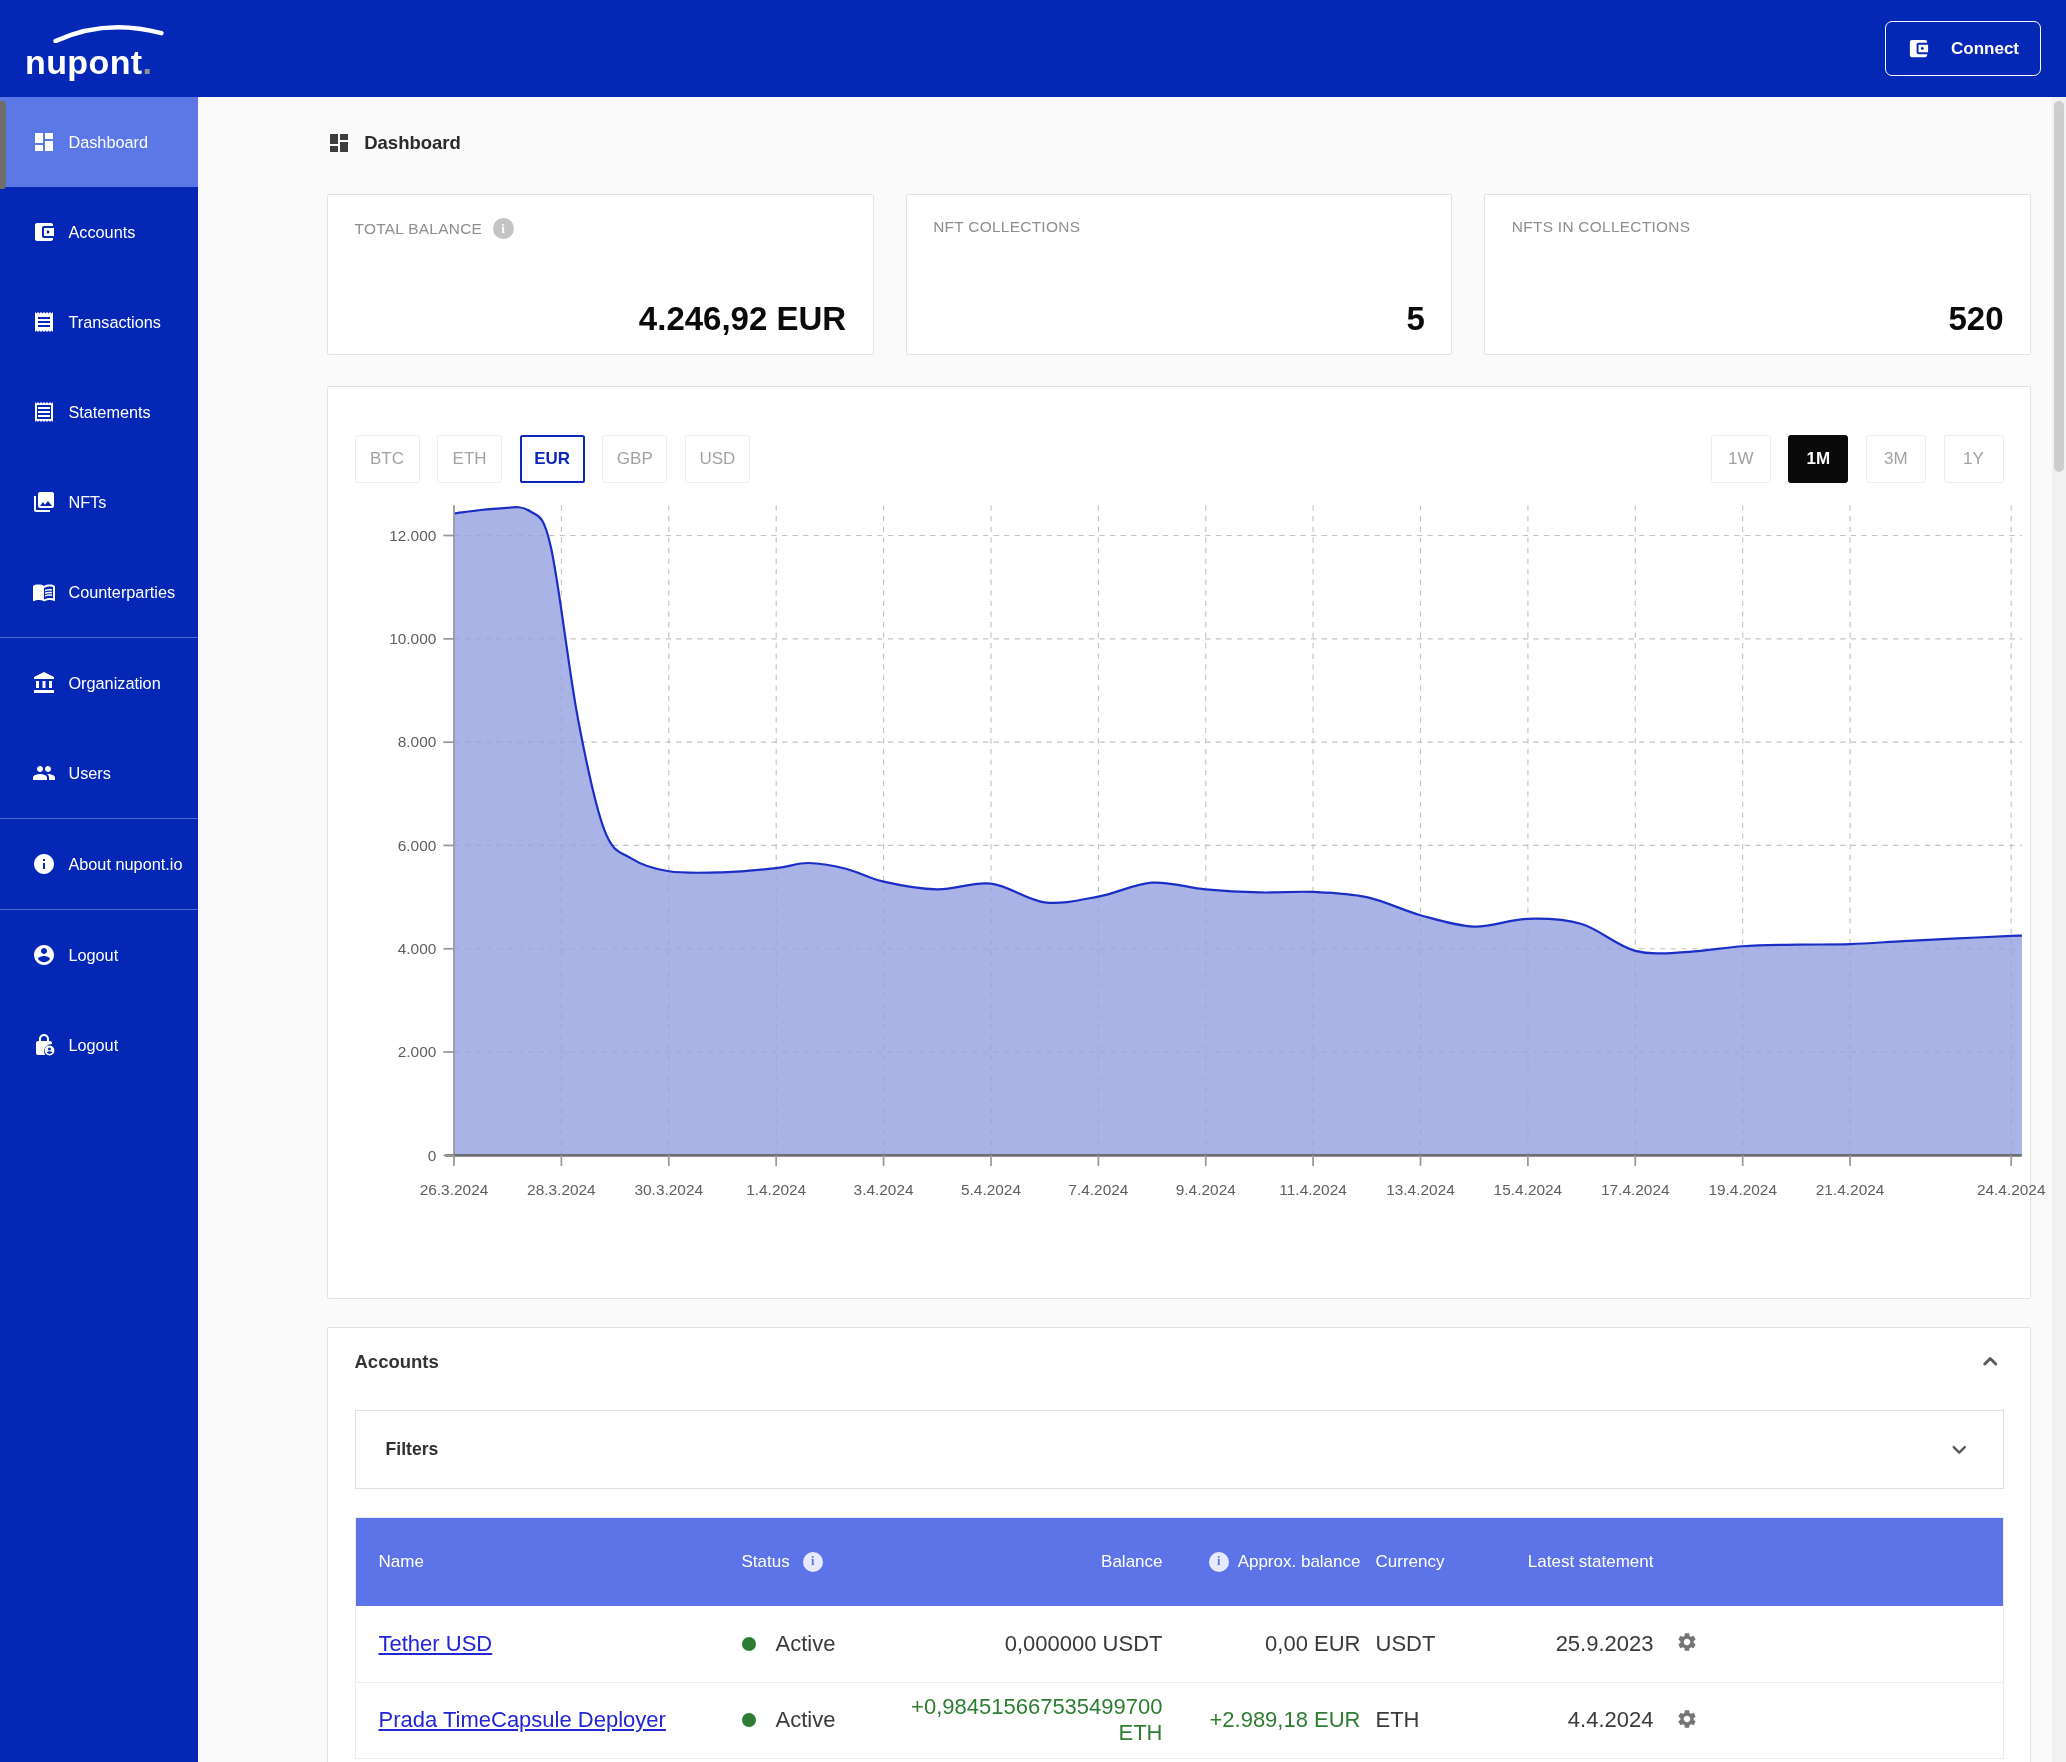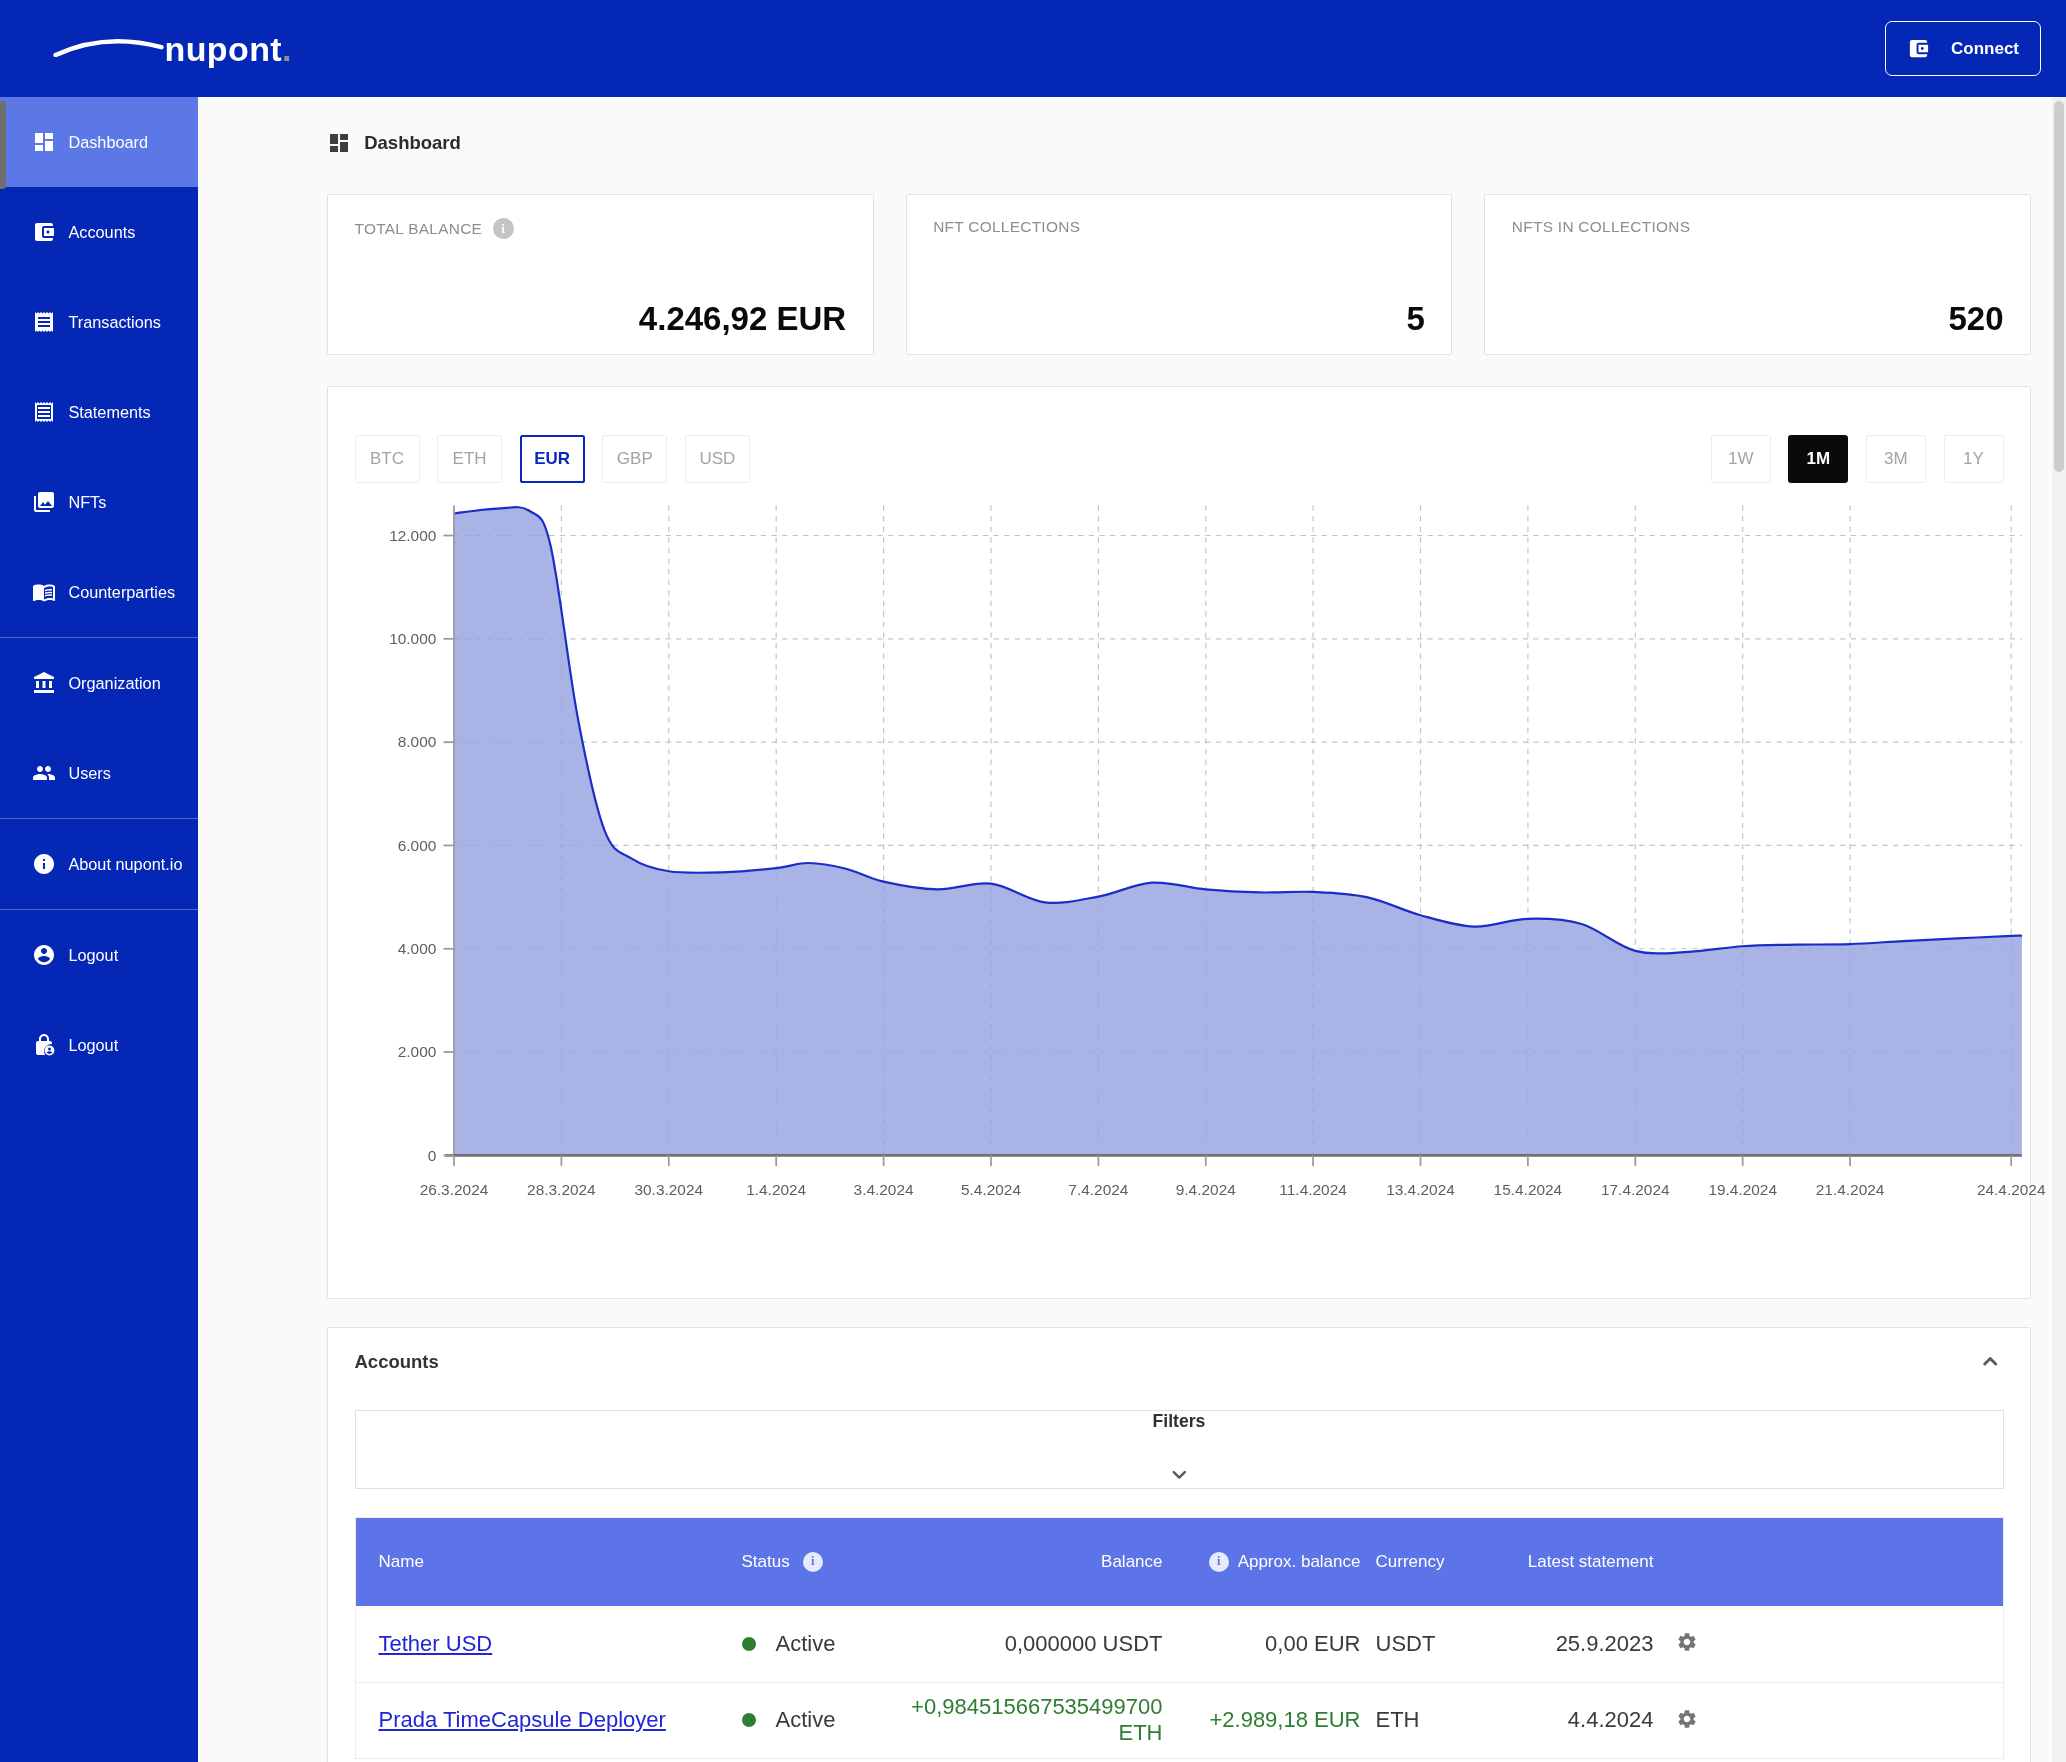--- a/index.html
+++ b/index.html
@@ -11,21 +11,21 @@
   }
   .app { position:relative; width:2066px; height:1763px; overflow:hidden; }
 
   
   .topbar {
     position:absolute; left:0; top:0; width:2066px; height:97px;
     background:#0527b5; z-index:20;
     display:flex; align-items:center; justify-content:space-between;
     padding:0 25px;
   }
-  .logo { display:flex; color:#fff; line-height:1; }
+  .logo { display:flex; flex-direction:column; color:#fff; line-height:1; }
   .logo .arc { margin-left:26.5px; margin-bottom:1.8px; }
   .logo .word { font-size:34px; font-weight:700; letter-spacing:0.4px; }
   .logo .dot { color:#8f8f8f; }
   .connect-btn {
     display:flex; align-items:center; gap:21px;
     height:55px; padding:0 21px;
     background:transparent; border:1.8px solid #ffffff; border-radius:7px;
     color:#fff; font-size:17px; font-weight:700; font-family:inherit; cursor:pointer;
   }
   .connect-btn svg { width:23px; height:23px; }
@@ -94,21 +94,21 @@
 
   .chart-wrap { margin-top:19.4px; }
   .chart-wrap svg { overflow:visible; display:block; }
   .grid { stroke:#c3c3c3; stroke-width:1.3; stroke-dasharray:6 6; fill:none; }
   .tick { font-size:17.5px; fill:#5f5f5f; font-family:"Liberation Sans", sans-serif; }
 
   .accounts-card { margin-top:28px; padding:21px 26.5px 26.5px; height:494px; }
   .filters-bar {
     margin-top:34px; height:79px; border:0.9px solid #e0e0e0;
     display:flex; align-items:center; justify-content:space-between;
-    padding:0 30px 0 30px; cursor:pointer;flex-direction:column;
+    padding:0 30px 0 30px; cursor:pointer;
   }
   .filters-bar .flabel { font-size:17.6px; font-weight:700; color:#2f2f2f; }
   .filters-bar svg { width:26.5px; height:26.5px; color:#5a5a5a; }
 
   .acct-table { margin-top:28px; border:1.8px solid #ececec; }
   .t-head {
     display:flex; align-items:center; height:88px;
     background:#5c74e7; color:#fff; font-size:17px;
   }
   .t-row { display:flex; align-items:center; height:76px; font-size:22px; color:#3a3a3a; background:#fff;justify-content:flex-end; }

